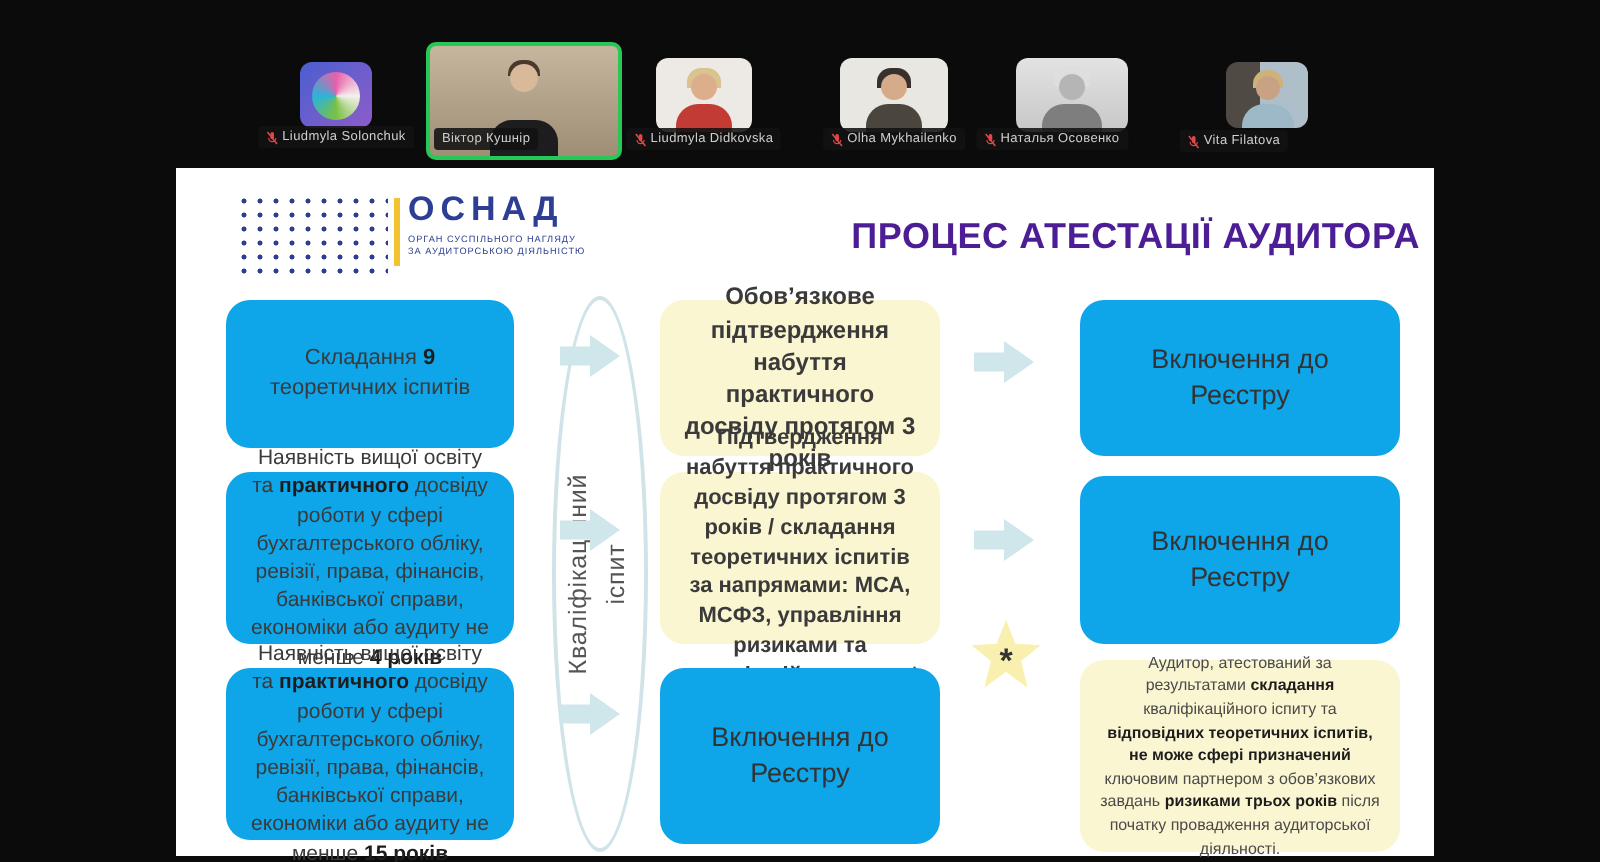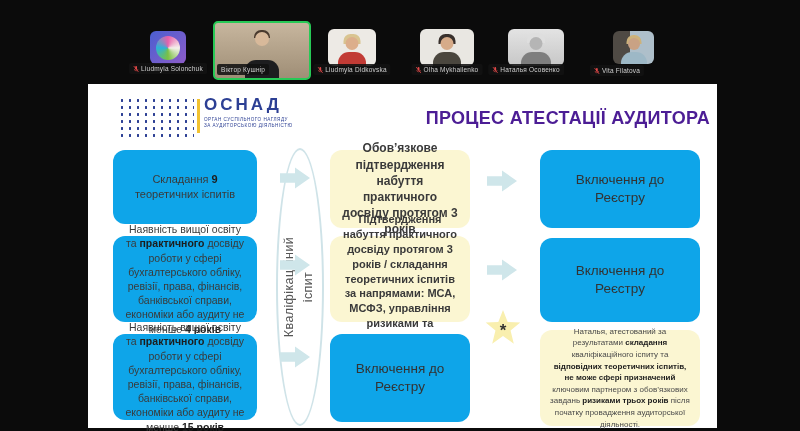--- a/index.html
+++ b/index.html
@@ -236,18 +236,18 @@
       <div>Включення до Реєстру</div>
     </div>
     <div class="box blue colR r2">
       <div>Включення до Реєстру</div>
     </div>
     <div class="star">
       <span>*</span>
     </div>
     <div class="box yellow colR r3">
       <div>
-        <span>Наталья, атестований за результатами </span><b>складання</b><span> кваліфікаційного іспиту та </span><b>відповідних теоретичних іспитів, не може сфері призначений</b><span> ключовим партнером з обов’язкових завдань </span><b>ризиками трьох років</b><span> після початку провадження аудиторської діяльності.</span>
+        <span>Аудитор, атестований за результатами </span><b>складання</b><span> кваліфікаційного іспиту та </span><b>відповідних теоретичних іспитів, не може сфері призначений</b><span> ключовим партнером з обов’язкових завдань </span><b>ризиками трьох років</b><span> після початку провадження аудиторської діяльності.</span>
       </div>
     </div>
 
   </div>
 </div>
 
 </body></html>

